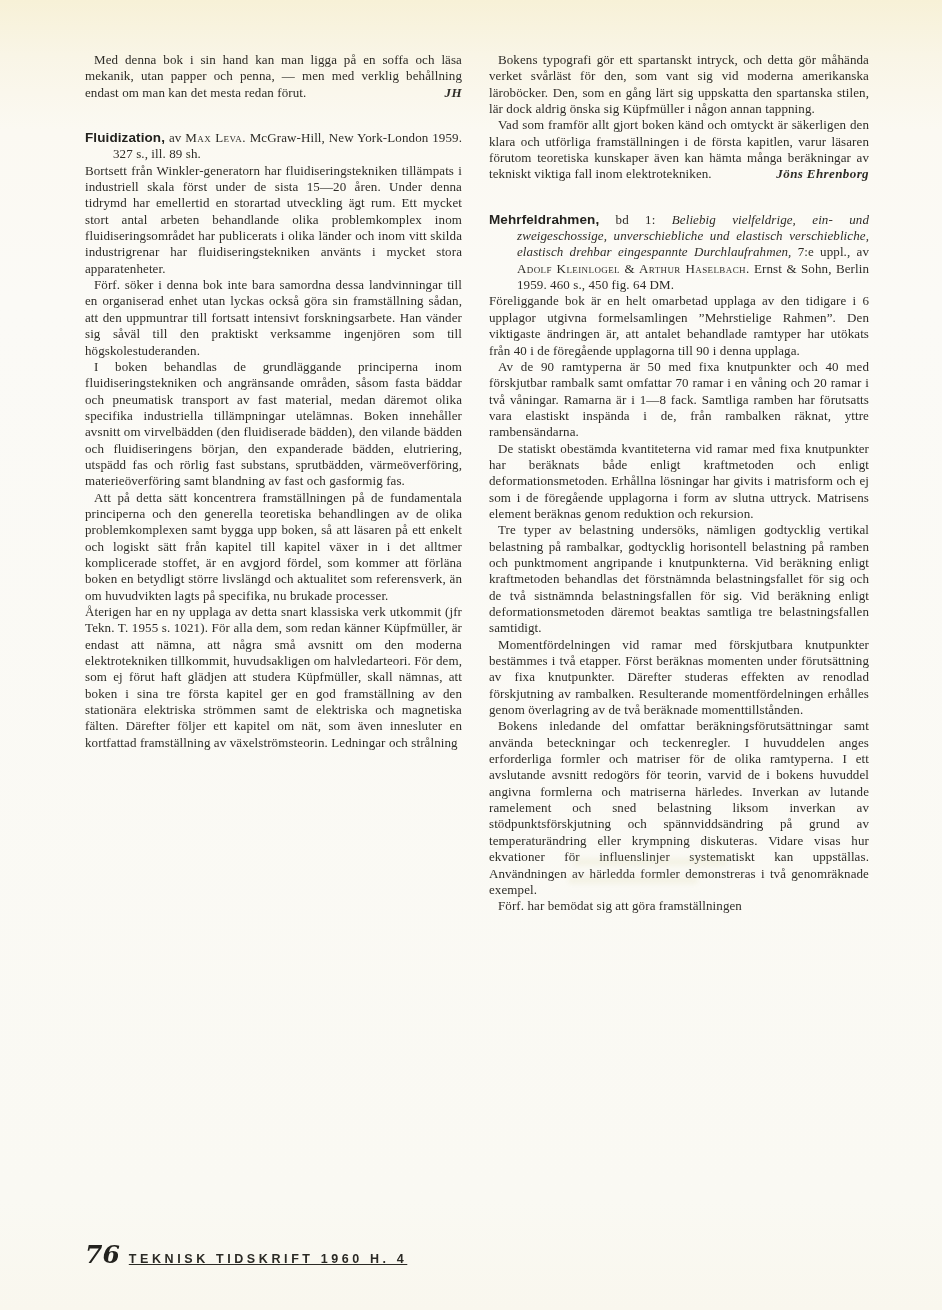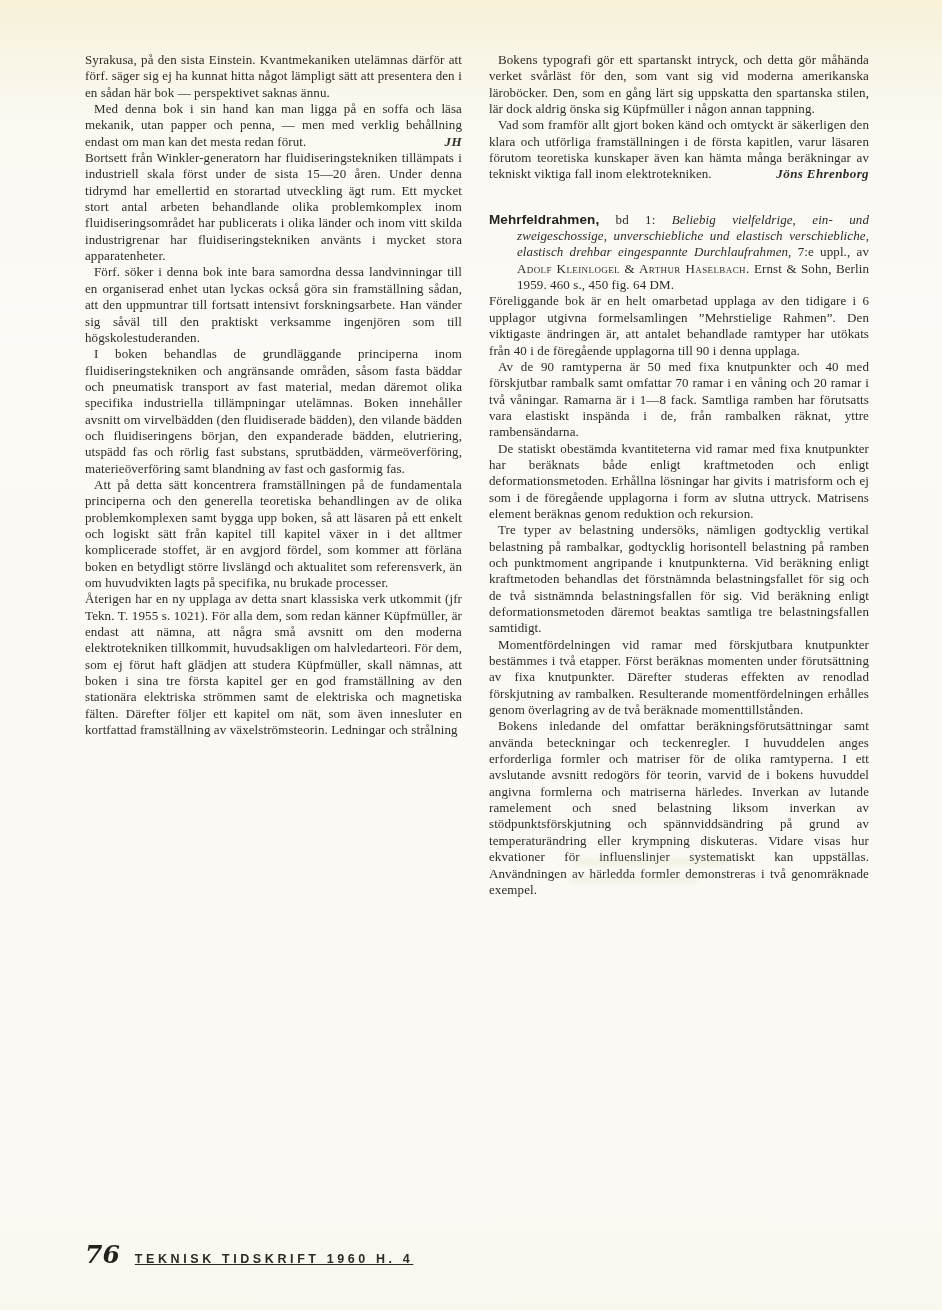--- a/index.html
+++ b/index.html
@@ -54,21 +54,21 @@
     font-style: italic;
     font-weight: 600;
     letter-spacing: 0.4px;
     padding-left: 10px;
   }
   .footer {
     position: absolute;
     left: 85px; top: 1240px;
     display: flex;
     align-items: baseline;
-    gap: 15px;
+    gap: 9px;
   }
   .pagenum {
     font-family: "DejaVu Serif", serif;
     font-style: italic;
     font-weight: 700;
     font-size: 25px;
     color: #23221e;
   }
   .journal {
     font-family: "Liberation Sans", "DejaVu Sans", sans-serif;
@@ -96,38 +96,39 @@
   }
   .ghost::before { top: 2px; }
   .ghost::after  { top: 20px; left: 0; right: 40px; }
 </style>
 </head>
 <body>
 
 <div class="page">
   <div class="columns">
     <div class="col left">
-        <p class="para">Syrakusa, på den sista Einstein. Kvantmekaniken utelämnas därför att förf. säger sig ej ha kunnat hitta något lämpligt sätt att presentera den i en sådan här bok — perspektivet saknas ännu.</p>
         <p class="para indent">Med denna bok i sin hand kan man ligga på en soffa och läsa mekanik, utan papper och penna, — men med verklig behållning endast om man kan det mesta redan förut.<span class="sig">JH</span></p>
+        <p class="entry"><span class="t-title">Fluidization,</span><span> av </span><span class="t-sc">Max Leva.</span><span> McGraw-Hill, New York-London 1959. 327 s., ill. 89 sh.</span></p>
         <p class="para">Bortsett från Winkler-generatorn har fluidiseringstekniken tillämpats i industriell skala först under de sista 15—20 åren. Under denna tidrymd har emellertid en storartad utveckling ägt rum. Ett mycket stort antal arbeten behandlande olika problemkomplex inom fluidiseringsområdet har publicerats i olika länder och inom vitt skilda industrigrenar har fluidiseringstekniken använts i mycket stora apparatenheter.</p>
         <p class="para indent">Förf. söker i denna bok inte bara samordna dessa landvinningar till en organiserad enhet utan lyckas också göra sin framställning sådan, att den uppmuntrar till fortsatt intensivt forskningsarbete. Han vänder sig såväl till den praktiskt verksamme ingenjören som till högskolestuderanden.</p>
         <p class="para indent">I boken behandlas de grundläggande principerna inom fluidiseringstekniken och angränsande områden, såsom fasta bäddar och pneumatisk transport av fast material, medan däremot olika specifika industriella tillämpningar utelämnas. Boken innehåller avsnitt om virvelbädden (den fluidiserade bädden), den vilande bädden och fluidiseringens början, den expanderade bädden, elutriering, utspädd fas och rörlig fast substans, sprutbädden, värmeöverföring, materieöverföring samt blandning av fast och gasformig fas.</p>
         <p class="para indent">Att på detta sätt koncentrera framställningen på de fundamentala principerna och den generella teoretiska behandlingen av de olika problemkomplexen samt bygga upp boken, så att läsaren på ett enkelt och logiskt sätt från kapitel till kapitel växer in i det alltmer komplicerade stoffet, är en avgjord fördel, som kommer att förläna boken en betydligt större livslängd och aktualitet som referensverk, än om huvudvikten lagts på specifika, nu brukade processer.</p>
         <p class="para">Återigen har en ny upplaga av detta snart klassiska verk utkommit (jfr Tekn. T. 1955 s. 1021). För alla dem, som redan känner Küpfmüller, är endast att nämna, att några små avsnitt om den moderna elektrotekniken tillkommit, huvudsakligen om halvledarteori. För dem, som ej förut haft glädjen att studera Küpfmüller, skall nämnas, att boken i sina tre första kapitel ger en god framställning av den stationära elektriska strömmen samt de elektriska och magnetiska fälten. Därefter följer ett kapitel om nät, som även innesluter en kortfattad framställning av växelströmsteorin. Ledningar och strålning</p>
       </div>
     <div class="col right">
         <p class="para indent">Bokens typografi gör ett spartanskt intryck, och detta gör måhända verket svårläst för den, som vant sig vid moderna amerikanska läroböcker. Den, som en gång lärt sig uppskatta den spartanska stilen, lär dock aldrig önska sig Küpfmüller i någon annan tappning.</p>
         <p class="para indent">Vad som framför allt gjort boken känd och omtyckt är säkerligen den klara och utförliga framställningen i de första kapitlen, varur läsaren förutom teoretiska kunskaper även kan hämta många beräkningar av tekniskt viktiga fall inom elektrotekniken.<span class="sig">Jöns Ehrenborg</span></p>
         <p class="entry"><span class="t-title">Mehrfeldrahmen,</span><span> bd 1: </span><span class="t-italic">Beliebig vielfeldrige, ein- und zweigeschossige, unverschiebliche und elastisch verschiebliche, elastisch drehbar eingespannte Durchlaufrahmen,</span><span> 7:e uppl., av </span><span class="t-sc">Adolf Kleinlogel</span><span> &amp; </span><span class="t-sc">Arthur Haselbach.</span><span> Ernst &amp; Sohn, Berlin 1959. 460 s., 450 fig. 64 DM.</span></p>
         <p class="para">Föreliggande bok är en helt omarbetad upplaga av den tidigare i 6 upplagor utgivna formelsamlingen ”Mehrstielige Rahmen”. Den viktigaste ändringen är, att antalet behandlade ramtyper har utökats från 40 i de föregående upplagorna till 90 i denna upplaga.</p>
         <p class="para indent">Av de 90 ramtyperna är 50 med fixa knutpunkter och 40 med förskjutbar rambalk samt omfattar 70 ramar i en våning och 20 ramar i två våningar. Ramarna är i 1—8 fack. Samtliga ramben har förutsatts vara elastiskt inspända i de, från rambalken räknat, yttre rambensändarna.</p>
         <p class="para indent">De statiskt obestämda kvantiteterna vid ramar med fixa knutpunkter har beräknats både enligt kraftmetoden och enligt deformationsmetoden. Erhållna lösningar har givits i matrisform och ej som i de föregående upplagorna i form av slutna uttryck. Matrisens element beräknas genom reduktion och rekursion.</p>
         <p class="para indent">Tre typer av belastning undersöks, nämligen godtycklig vertikal belastning på rambalkar, godtycklig horisontell belastning på ramben och punktmoment angripande i knutpunkterna. Vid beräkning enligt kraftmetoden behandlas det förstnämnda belastningsfallet för sig och de två sistnämnda belastningsfallen för sig. Vid beräkning enligt deformationsmetoden däremot beaktas samtliga tre belastningsfallen samtidigt.</p>
         <p class="para indent">Momentfördelningen vid ramar med förskjutbara knutpunkter bestämmes i två etapper. Först beräknas momenten under förutsättning av fixa knutpunkter. Därefter studeras effekten av renodlad förskjutning av rambalken. Resulterande momentfördelningen erhålles genom överlagring av de två beräknade momenttillstånden.</p>
         <p class="para indent">Bokens inledande del omfattar beräkningsförutsättningar samt använda beteckningar och teckenregler. I huvuddelen anges erforderliga formler och matriser för de olika ramtyperna. I ett avslutande avsnitt redogörs för teorin, varvid de i bokens huvuddel angivna formlerna och matriserna härledes. Inverkan av lutande ramelement och sned belastning liksom inverkan av stödpunktsförskjutning och spännviddsändring på grund av temperaturändring eller krympning diskuteras. Vidare visas hur ekvationer för influenslinjer systematiskt kan uppställas. Användningen av härledda formler demonstreras i två genomräknade exempel.</p>
+        <p class="para indent">Förf. har bemödat sig att göra framställningen</p>
       </div>
   </div>
 
   <div class="ghost"></div>
 
   <div class="footer">
     <span class="pagenum">76</span>
     <span class="journal">TEKNISK TIDSKRIFT 1960 H. 4</span>
   </div>
 </div>

